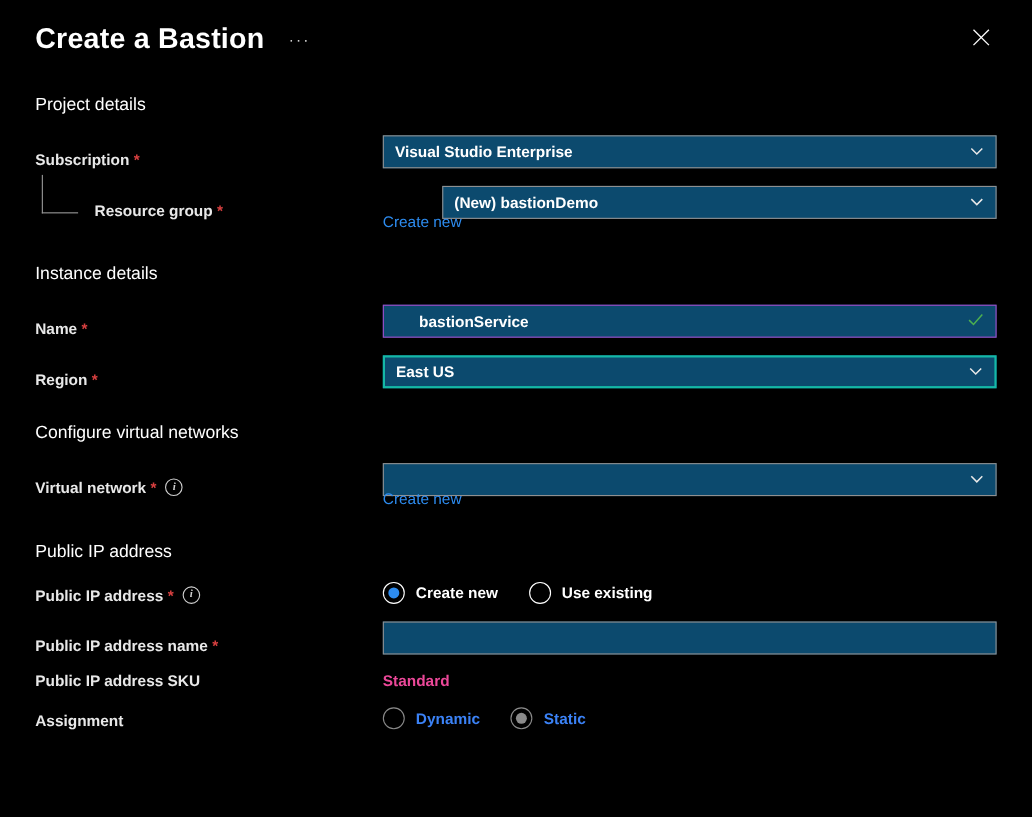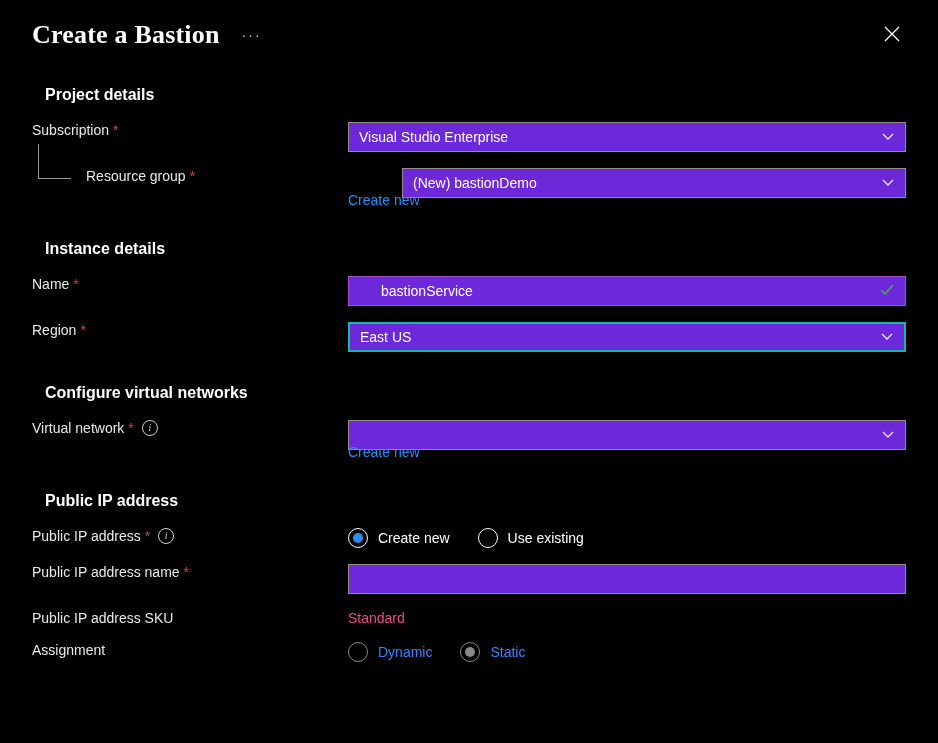--- a/index.html
+++ b/index.html
@@ -27,51 +27,51 @@
     margin-bottom: 36px;
   }
   .header-left {
     display: flex;
     align-items: center;
   }
   .title {
     font-size: 26px;
     font-weight: 600;
     letter-spacing: 0.2px;
-    font-family: Liberation Serif, serif;
   }
   .ellipsis {
     margin-left: 22px;
     color: #cfcfcf;
     font-size: 14px;
     letter-spacing: 2px;
   }
   .close-btn {
     width: 28px;
     height: 28px;
     display: flex;
     align-items: center;
     justify-content: center;
     cursor: pointer;
   }
   .close-btn svg { stroke: #ffffff; }
 
   .section-heading {
     font-size: 16px;
-    font-weight: 700;
-    margin: 0 0 18px 13px;
+    font-weight: 400;
+    margin: 0 0 18px 0;
   }
   .section {
     margin-bottom: 32px;
   }
 
   .row {
     display: flex;
-    align-items: flex-start;
+    align-items: flex-end;
     margin-bottom: 16px;
+    font-weight: bold;
   }
   .row.tight { margin-bottom: 4px; }
   .label-col {
     width: 316px;
     flex: 0 0 316px;
     display: flex;
     align-items: center;
     color: #e8e8e8;
     font-size: 14px;
     position: relative;
@@ -104,21 +104,21 @@
   }
 
   .field-col {
     flex: 1;
     display: flex;
     align-items: center;
   }
   .control {
     width: 100%;
     height: 30px;
-    background: #6d28d9;
+    background: #0c4a6e;
     border: 1px solid #909090;
     display: flex;
     align-items: center;
     justify-content: space-between;
     padding: 0 10px;
     box-sizing: border-box;
     color: #ffffff;
     font-size: 14px;
   }
   .control .value { white-space: nowrap; overflow: hidden; text-overflow: ellipsis; }

